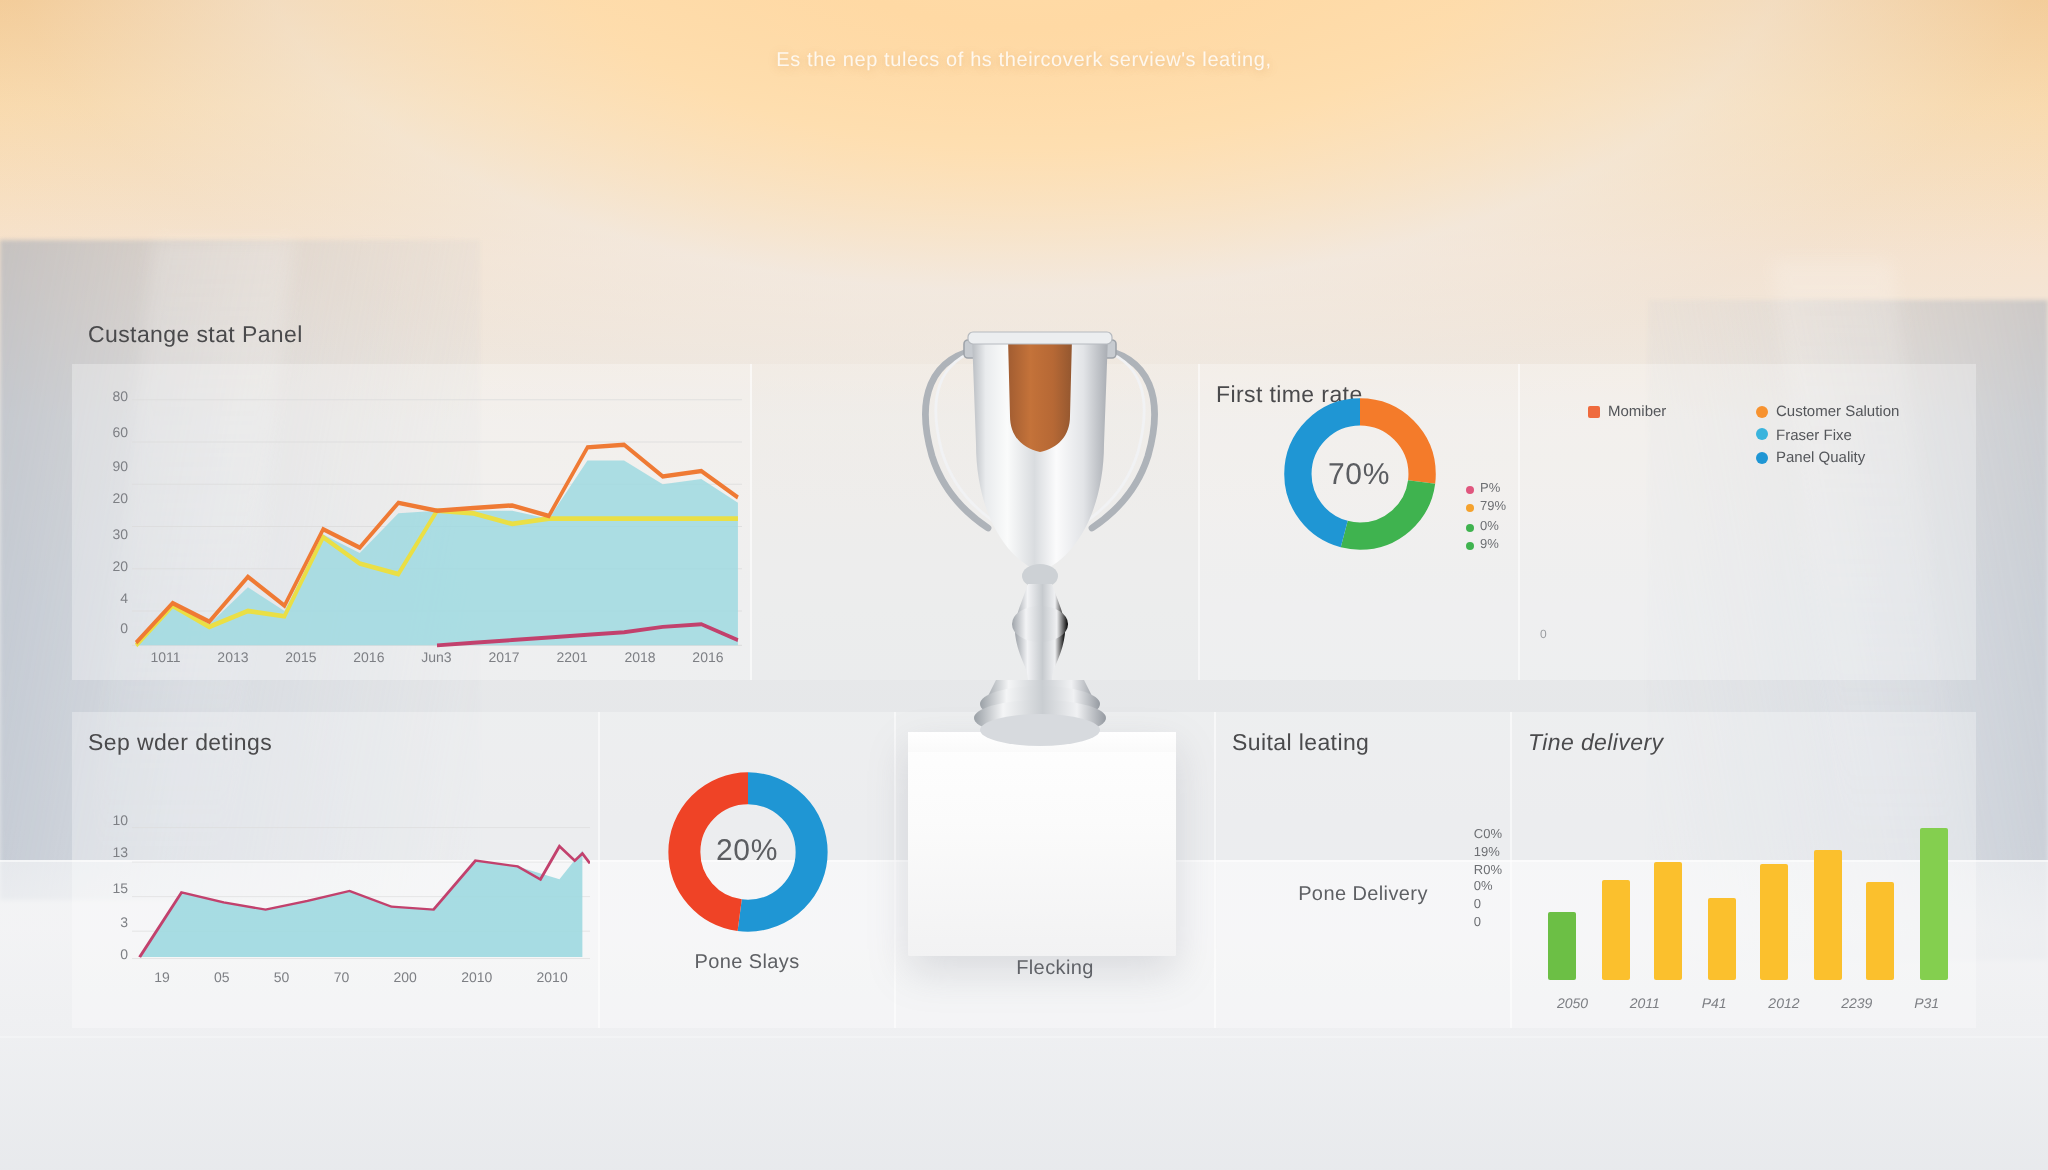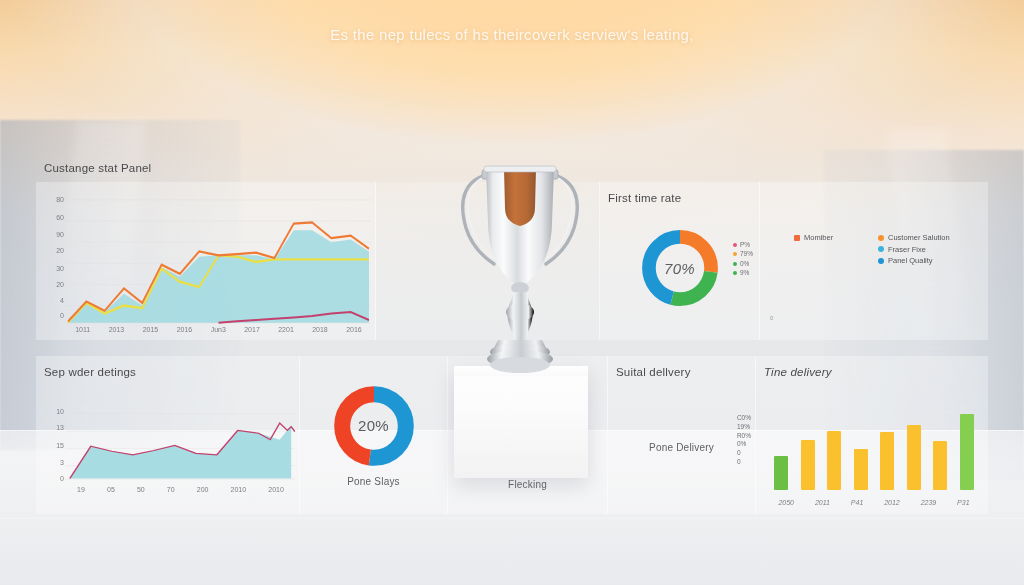--- a/index.html
+++ b/index.html
@@ -36,21 +36,21 @@
   .floor-line{position:absolute;left:0;right:0;height:1px;background:rgba(255,255,255,0.55);}
 
   
   .header{position:absolute;left:0;right:0;top:14px;text-align:center;z-index:6;}
   .title{
     font-size:40px;font-weight:bold;letter-spacing:2.5px;color:#ffffff;
     text-shadow:0 2px 7px rgba(198,130,58,0.45),0 0 22px rgba(255,255,255,0.35);
     line-height:1.05;
   }
   .subtitle{
-    margin-top:9px;font-size:15px;line-height:1.65;
+    margin-top:9px;font-size:10px;line-height:1.65;
     color:rgba(255,255,255,0.82);
     text-shadow:0 1px 4px rgba(196,137,70,0.35);
     letter-spacing:0.3px;
   }
   .subtitle span{display:block;}
 
   
   .board{position:absolute;left:36px;top:182px;width:952px;height:158px;z-index:3;}
   .board2{position:absolute;left:36px;top:356px;width:952px;height:158px;z-index:3;}
   .panel{
@@ -87,21 +87,21 @@
   .mini-legend{position:absolute;font-size:6.5px;color:#6d6f73;line-height:1.45;}
   .mini-legend .row{display:flex;align-items:center;gap:3px;}
   .mini-legend .sw{width:4px;height:4px;border-radius:50%;display:inline-block;}
 
   
   .bars{position:absolute;left:12px;right:8px;bottom:20px;top:46px;display:flex;align-items:flex-end;}
   .bar-grp{display:flex;align-items:flex-end;gap:5px;}
   .bar{width:12px;border-radius:1px;}
   .bars-x{position:absolute;left:12px;right:8px;bottom:4px;display:flex;justify-content:space-around;}
   .bars-x .tk{font-size:7px;color:#7d7f84;}
-  .bar-legend{position:absolute;top:18px;left:34px;right:6px;font-size:7.5px;color:#54565a;margin-top:32px;}
+  .bar-legend{position:absolute;top:18px;left:34px;right:6px;font-size:7.5px;color:#54565a;}
   .bar-legend .col{display:inline-block;vertical-align:top;}
   .bar-legend .row{display:flex;align-items:center;gap:4px;line-height:1.55;white-space:nowrap;}
   .bar-legend .sw{width:6px;height:6px;border-radius:1px;display:inline-block;}
   .bars-axis-zero{position:absolute;left:10px;bottom:19px;font-size:6px;color:#9a9ca0;}
 
   
   .trophy-stage{position:absolute;left:440px;top:160px;width:160px;height:340px;z-index:5;}
   .pedestal{
     position:absolute;left:14px;top:206px;width:134px;height:112px;
     background:linear-gradient(180deg,#fefefe 0%,#fbfbfb 40%,#f2f2f3 100%);
@@ -175,21 +175,21 @@
           <span class="tk">2018</span>
           <span class="tk">2016</span>
         </div>
       </div>
     </div>
 
     <div class="panel" style="left:340px;width:224px;background:rgba(255,255,255,0.18);"></div>
 
     <div class="panel" style="left:564px;width:160px;">
       <div class="panel-title inner">First time rate</div>
-      <div class="donut-wrap" style="justify-content:center;padding-top:14px;font-style:italic;">
+      <div class="donut-wrap" style="justify-content:flex-start;padding-top:14px;">
         <div class="donut" style="width:82px;height:82px;">
           <svg width="82" height="82" viewBox="0 0 42 42">
             <circle cx="21" cy="21" r="15.91" fill="transparent" stroke="#f47b2a" stroke-width="7" stroke-dasharray="27 73" stroke-dashoffset="0"></circle>
             <circle cx="21" cy="21" r="15.91" fill="transparent" stroke="#3fb34f" stroke-width="7" stroke-dasharray="27 73" stroke-dashoffset="-27"></circle>
             <circle cx="21" cy="21" r="15.91" fill="transparent" stroke="#1f96d4" stroke-width="7" stroke-dasharray="46 54" stroke-dashoffset="-54"></circle>
           </svg>
           <div class="donut-center">70%</div>
         </div>
       </div>
       <div class="mini-legend" style="right:6px;top:58px;">
@@ -312,21 +312,21 @@
             <circle cx="21" cy="21" r="15.91" fill="transparent" stroke="#ef4326" stroke-width="8" stroke-dasharray="14 86" stroke-dashoffset="-59"></circle>
             <circle cx="21" cy="21" r="15.91" fill="transparent" stroke="#ef5a32" stroke-width="8" stroke-dasharray="27 73" stroke-dashoffset="-73"></circle>
           </svg>
           <div class="donut-center">27%</div>
         </div>
         <div class="donut-label">Flecking</div>
       </div>
     </div>
 
     <div class="panel" style="left:572px;width:148px;">
-      <div class="panel-title inner">Suital dellvery</div>
+      <div class="panel-title inner">Suital leating</div>
       <div class="donut-wrap" style="padding-top:16px;">
         <div class="donut-label">Pone Delivery</div>
       </div>
       <div class="mini-legend" style="right:4px;top:58px;line-height:1.35;">
         <div>C0%</div>
         <div>19%</div>
         <div>R0%</div>
         <div>0%</div>
         <div>0</div>
         <div>0</div>

